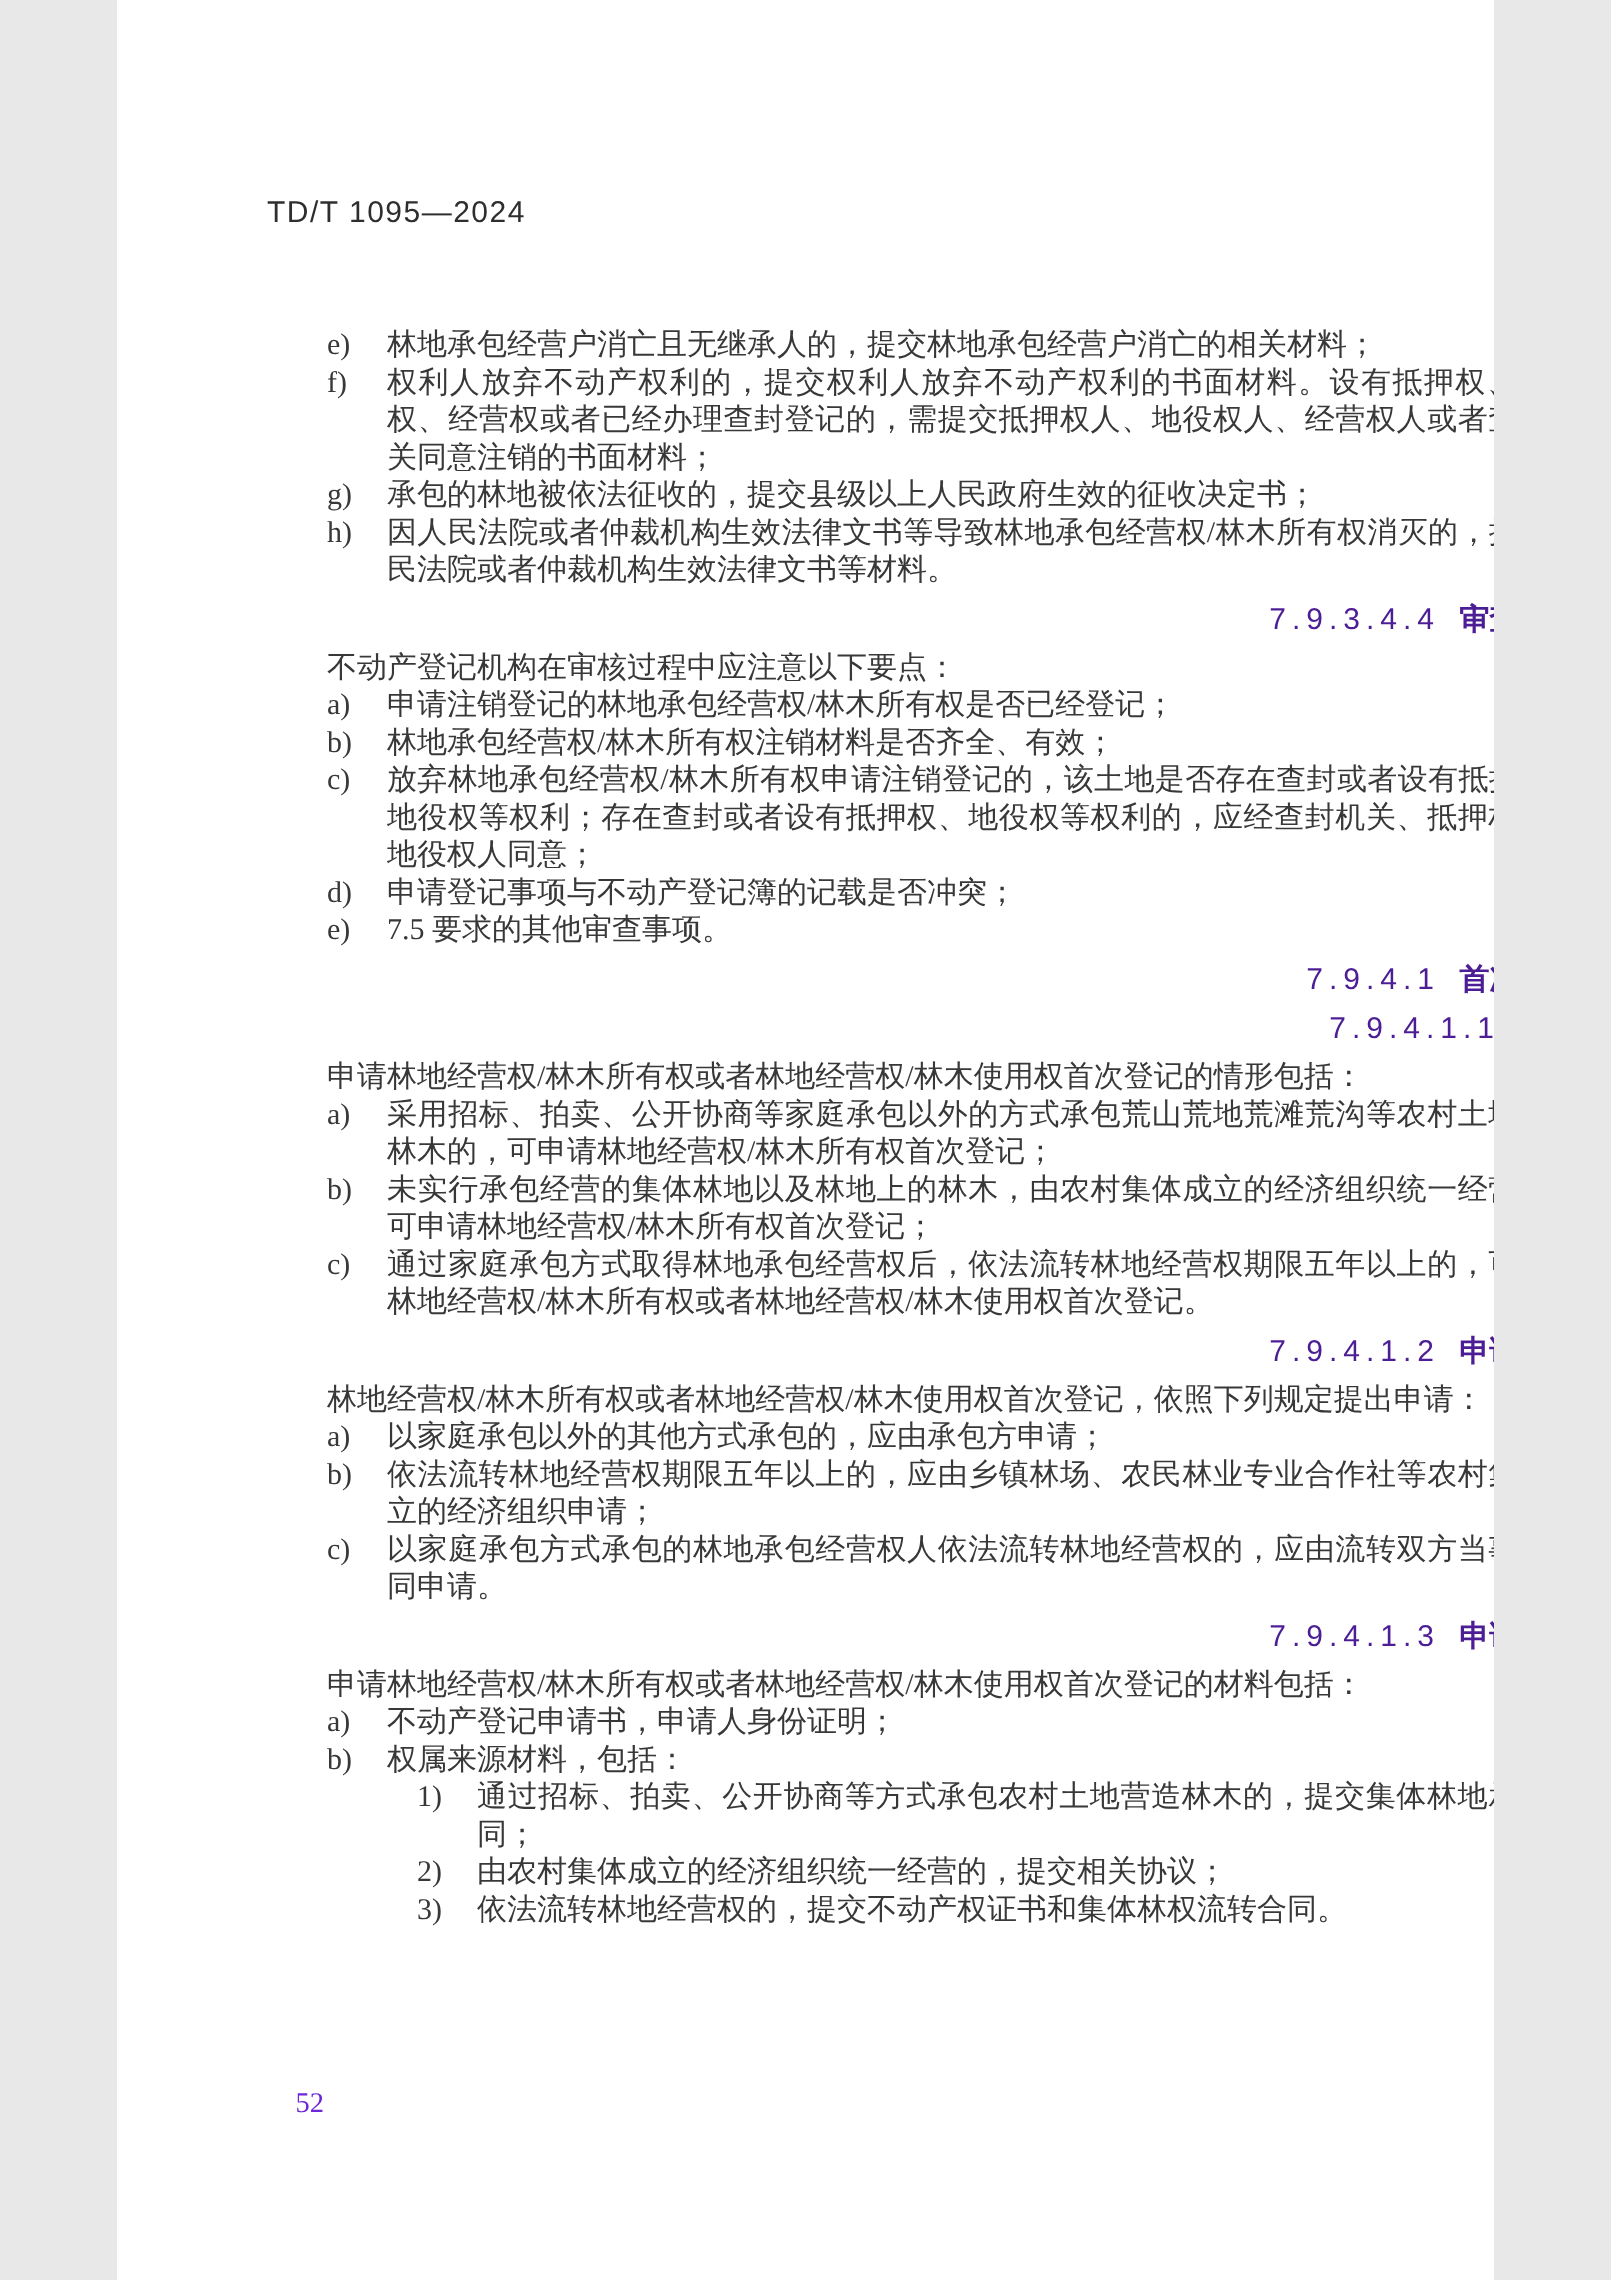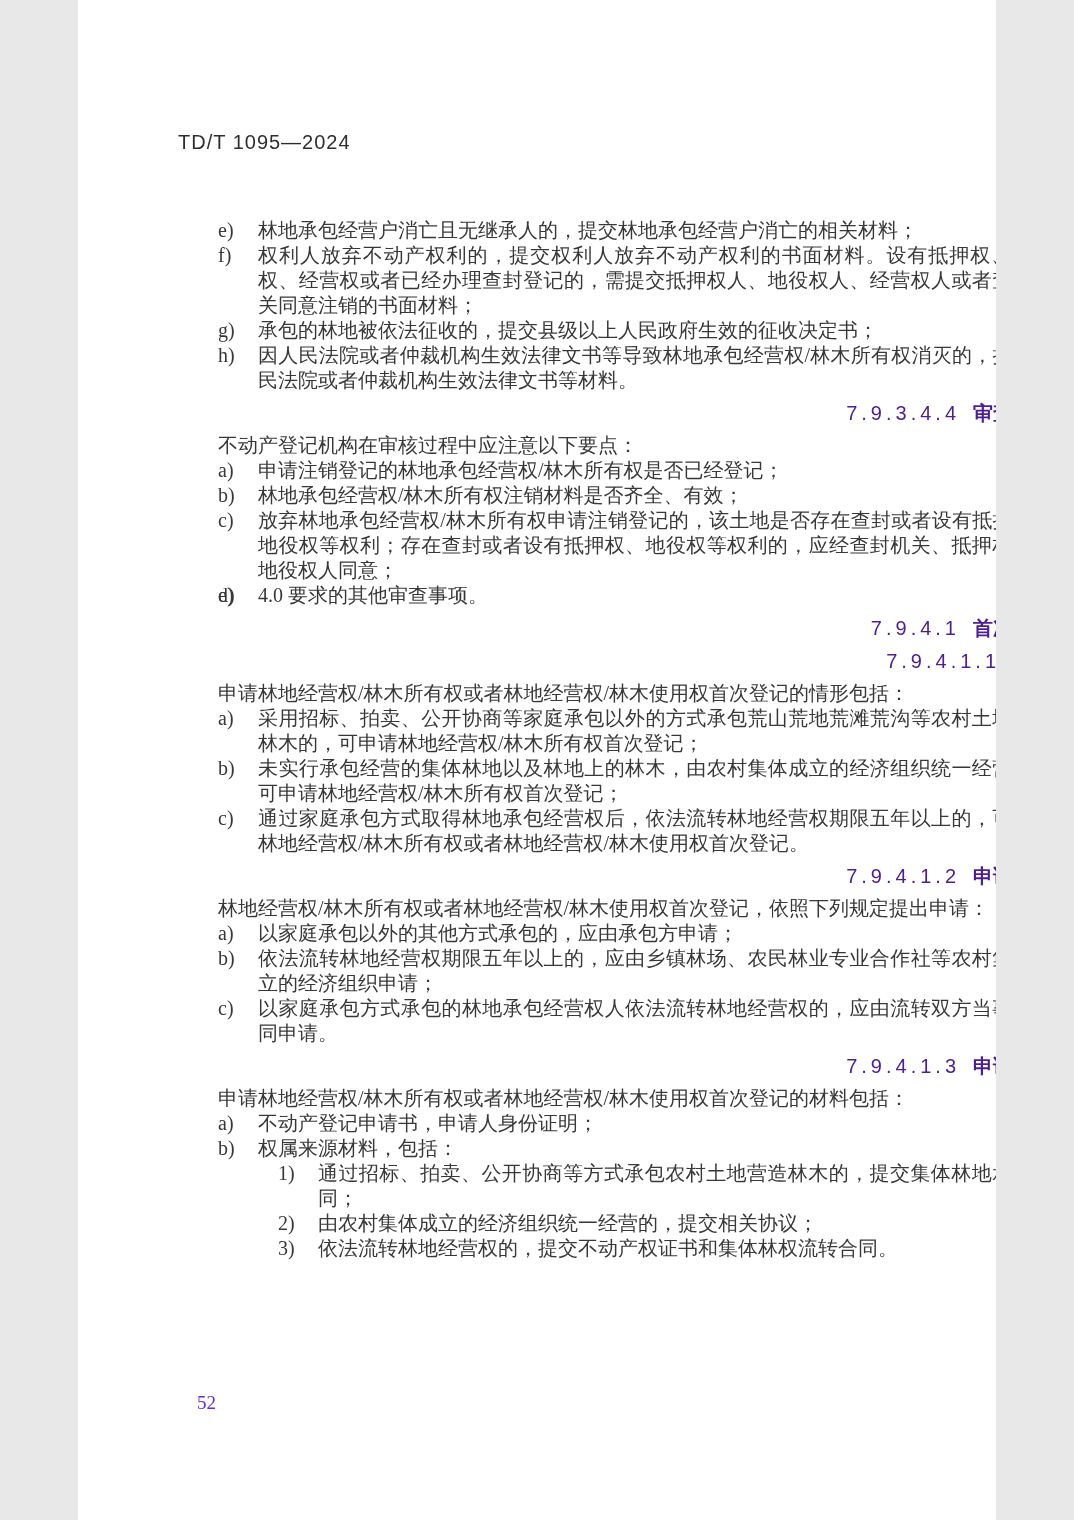--- a/index.html
+++ b/index.html
@@ -93,22 +93,22 @@
         <div class="list-item"><span class="item-label">f)</span><span class="item-text">权利人放弃不动产权利的，提交权利人放弃不动产权利的书面材料。设有抵押权、地役权、经营权或者已经办理查封登记的，需提交抵押权人、地役权人、经营权人或者查封机关同意注销的书面材料；</span></div>
         <div class="list-item"><span class="item-label">g)</span><span class="item-text">承包的林地被依法征收的，提交县级以上人民政府生效的征收决定书；</span></div>
         <div class="list-item"><span class="item-label">h)</span><span class="item-text">因人民法院或者仲裁机构生效法律文书等导致林地承包经营权/林木所有权消灭的，提交人民法院或者仲裁机构生效法律文书等材料。</span></div>
       </div>
       <div class="section-heading"><span class="heading-number">7.9.3.4.4</span><span class="heading-title">审查要点</span></div>
       <p class="paragraph">不动产登记机构在审核过程中应注意以下要点：</p>
       <div class="list">
         <div class="list-item"><span class="item-label">a)</span><span class="item-text">申请注销登记的林地承包经营权/林木所有权是否已经登记；</span></div>
         <div class="list-item"><span class="item-label">b)</span><span class="item-text">林地承包经营权/林木所有权注销材料是否齐全、有效；</span></div>
         <div class="list-item"><span class="item-label">c)</span><span class="item-text">放弃林地承包经营权/林木所有权申请注销登记的，该土地是否存在查封或者设有抵押权、地役权等权利；存在查封或者设有抵押权、地役权等权利的，应经查封机关、抵押权人、地役权人同意；</span></div>
-        <div class="list-item"><span class="item-label">d)</span></div>
-        <div class="list-item"><span class="item-label">e)</span><span class="item-text">4.0 要求的其他审查事项。</span></div>
+        <div class="list-item"><span class="item-label">d)</span><span class="item-text">申请登记事项与不动产登记簿的记载是否冲突；</span></div>
+        <div class="list-item"><span class="item-label">e)</span><span class="item-text">7.5 要求的其他审查事项。</span></div>
       </div>
       <div class="section-heading"><span class="heading-number">7.9.4.1</span><span class="heading-title">首次登记</span></div>
       <div class="section-heading"><span class="heading-number">7.9.4.1.1</span><span class="heading-title">适用</span></div>
       <p class="paragraph">申请林地经营权/林木所有权或者林地经营权/林木使用权首次登记的情形包括：</p>
       <div class="list">
         <div class="list-item"><span class="item-label">a)</span><span class="item-text">采用招标、拍卖、公开协商等家庭承包以外的方式承包荒山荒地荒滩荒沟等农村土地营造林木的，可申请林地经营权/林木所有权首次登记；</span></div>
         <div class="list-item"><span class="item-label">b)</span><span class="item-text">未实行承包经营的集体林地以及林地上的林木，由农村集体成立的经济组织统一经营的，可申请林地经营权/林木所有权首次登记；</span></div>
         <div class="list-item"><span class="item-label">c)</span><span class="item-text">通过家庭承包方式取得林地承包经营权后，依法流转林地经营权期限五年以上的，可申请林地经营权/林木所有权或者林地经营权/林木使用权首次登记。</span></div>
       </div>
       <div class="section-heading"><span class="heading-number">7.9.4.1.2</span><span class="heading-title">申请主体</span></div>

